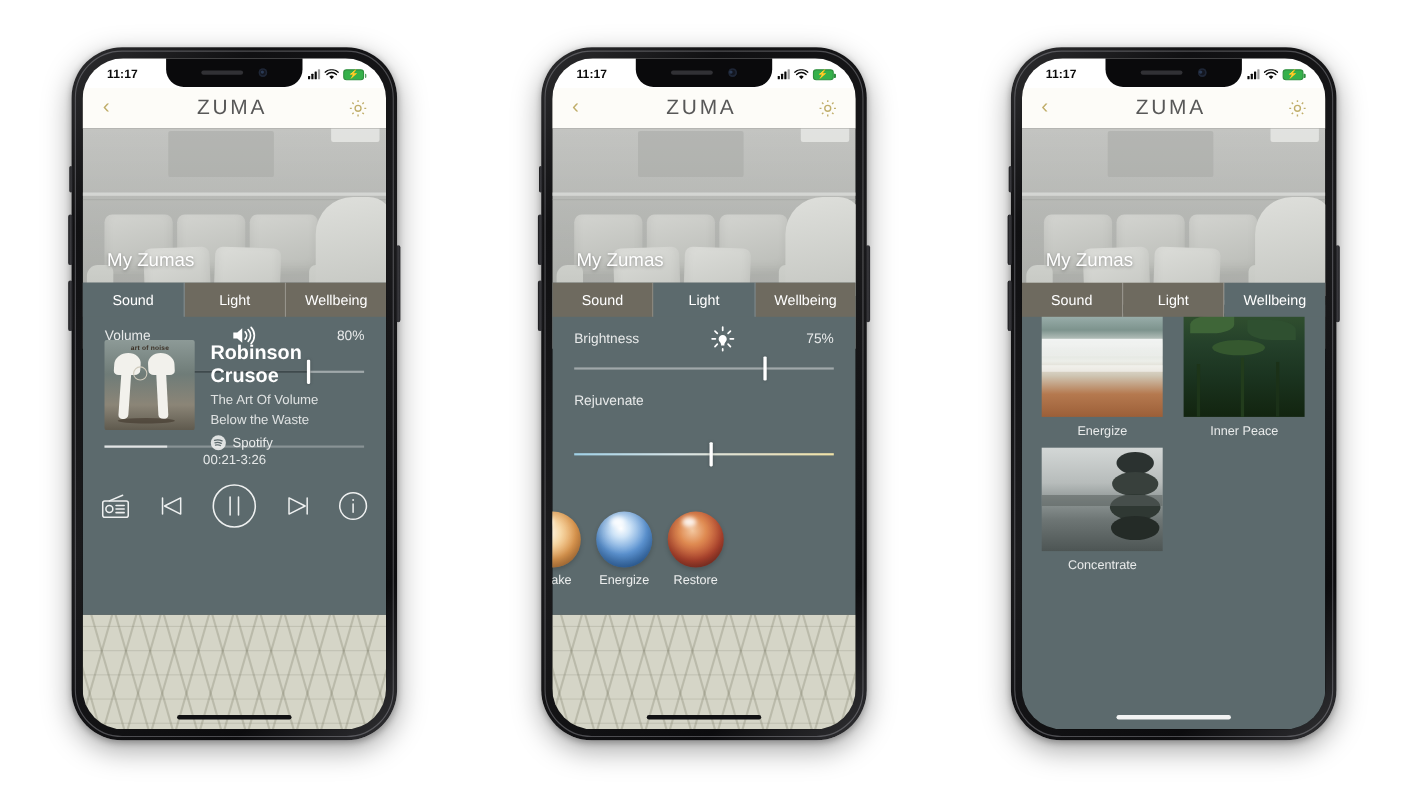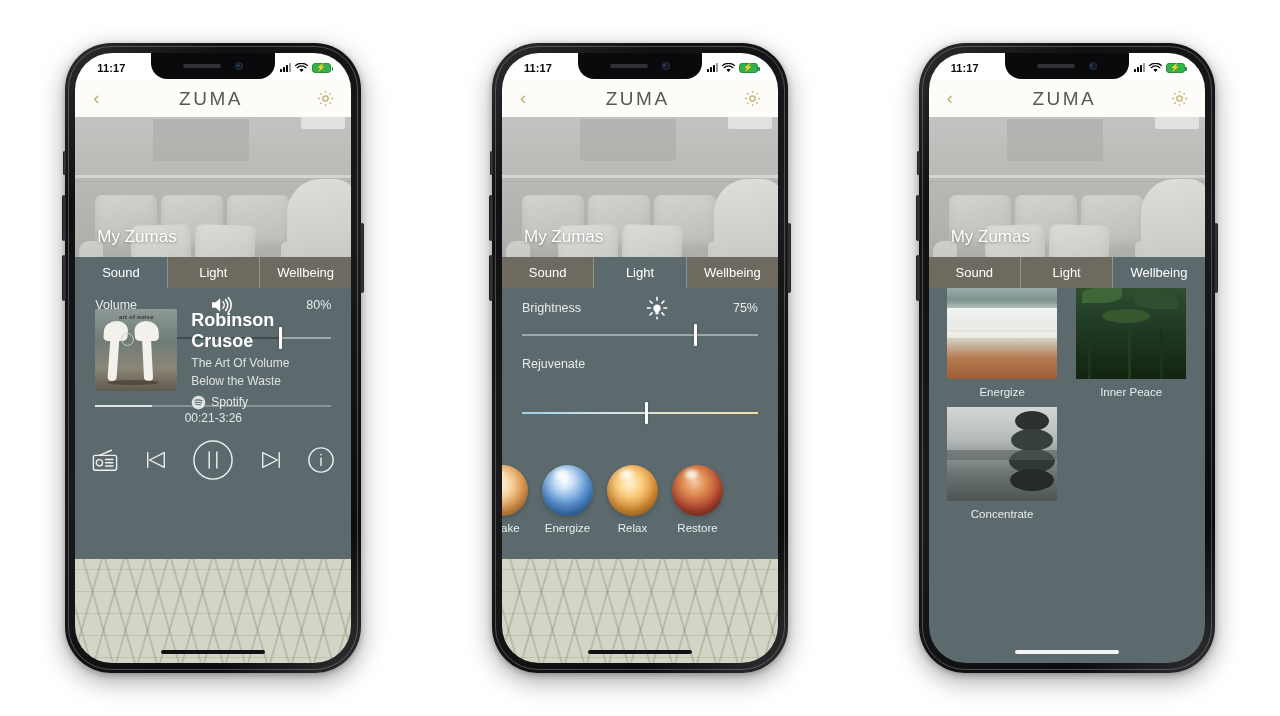--- a/index.html
+++ b/index.html
@@ -725,24 +725,20 @@
         <div class="scenes-row" style="top:348px; left:-32px; right:-32px;">
           <div class="scene">
             <div class="orb" style="background:radial-gradient(circle at 42% 38%, #fff7ea 0%, #f7d9a8 26%, #e09a51 58%, #a25f28 100%)"></div>
             <div class="nm">Awake</div>
           </div>
           <div class="scene">
             <div class="orb" style="background:radial-gradient(circle at 44% 30%, #ffffff 0%, #cfe4f7 18%, #5d95d4 52%, #174f92 100%)"></div>
             <div class="nm">Energize</div>
           </div>
           <div class="scene">
-            <div class="orb" style="background:radial-gradient(circle at 44% 36%, #fff3d2 0%, #fbcf82 28%, #dd9036 62%, #9d5a1a 100%)"></div>
-            <div class="nm">Relax</div>
-          </div>
-          <div class="scene">
             <div class="orb" style="background:radial-gradient(circle at 44% 34%, #f3c79f 0%, #df8b52 28%, #b4452f 62%, #5e211f 100%)"></div>
             <div class="nm">Restore</div>
           </div>
         </div>
 
         <div class="floor" id="floor2">
             <div class="fl" style="left: 0px; top: 0px; height: 104px; transform: skewX(16deg);"></div>
             <div class="fl" style="left: 11px; top: 0px; height: 104px; transform: skewX(-16deg);"></div>
             <div class="fl" style="left: 22px; top: 0px; height: 104px; transform: skewX(16deg);"></div>
             <div class="fl" style="left: 33px; top: 0px; height: 104px; transform: skewX(-16deg);"></div>

